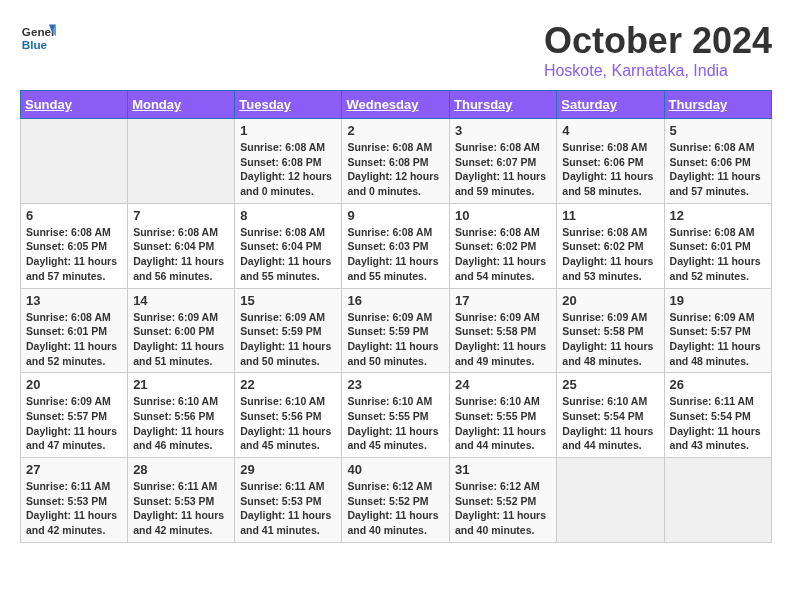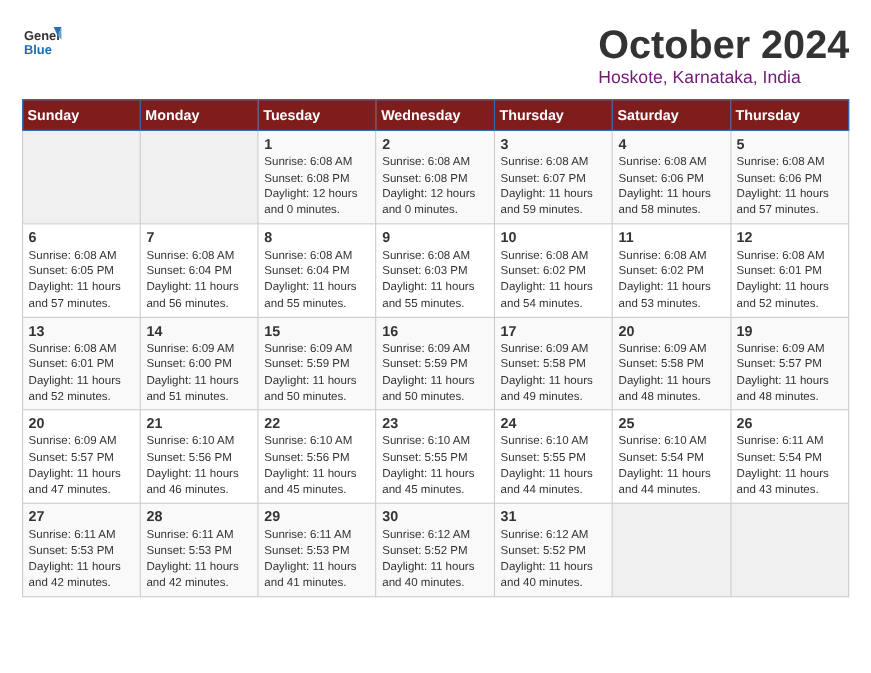--- a/index.html
+++ b/index.html
@@ -27,35 +27,36 @@
     }
     .title-block {
     }
     .month-title {
       font-size: 36px;
       font-weight: bold;
       color: #333;
     }
     .location {
       font-size: 16px;
-      color: #701a75;
+      color: #8b5cf6;
     }
     table {
       width: 100%;
       border-collapse: collapse;
       font-size: 11px;
     }
     thead tr th {
-      background-color: #7f1d1d;
+      background-color: #8b5cf6;
       color: #fff;
       padding: 6px 4px;
       text-align: left;
       font-size: 13px;
       font-weight: bold;
       border: 1px solid #2a6db5;
+      text-decoration: underline;
     }
     tbody tr td {
       border: 1px solid #ccc;
       vertical-align: top;
       padding: 4px 5px;
       width: 108px;
       min-height: 80px;
       background: #fff;
     }
     tbody tr:nth-child(odd) td {
@@ -65,20 +66,21 @@
       font-size: 13px;
       font-weight: bold;
       color: #333;
       display: block;
       margin-bottom: 2px;
     }
     .day-info {
       color: #333;
       font-size: 10.5px;
       line-height: 1.4;
+      font-weight: bold;
     }
     .empty-cell {
       background: #f0f0f0 !important;
     }
   </style>
 </head>
 <body>
 
 <div class="header">
   <div class="logo">
@@ -316,21 +318,21 @@
 and 42 minutes.</div>
         </td>
         <td>
           <span class="day-number">29</span>
           <div class="day-info" style="white-space: pre-line;">Sunrise: 6:11 AM
 Sunset: 5:53 PM
 Daylight: 11 hours
 and 41 minutes.</div>
         </td>
         <td>
-          <span class="day-number">30</span>
+          <span class="day-number">40</span>
           <div class="day-info" style="white-space: pre-line;">Sunrise: 6:12 AM
 Sunset: 5:52 PM
 Daylight: 11 hours
 and 40 minutes.</div>
         </td>
         <td>
           <span class="day-number">31</span>
           <div class="day-info" style="white-space: pre-line;">Sunrise: 6:12 AM
 Sunset: 5:52 PM
 Daylight: 11 hours

